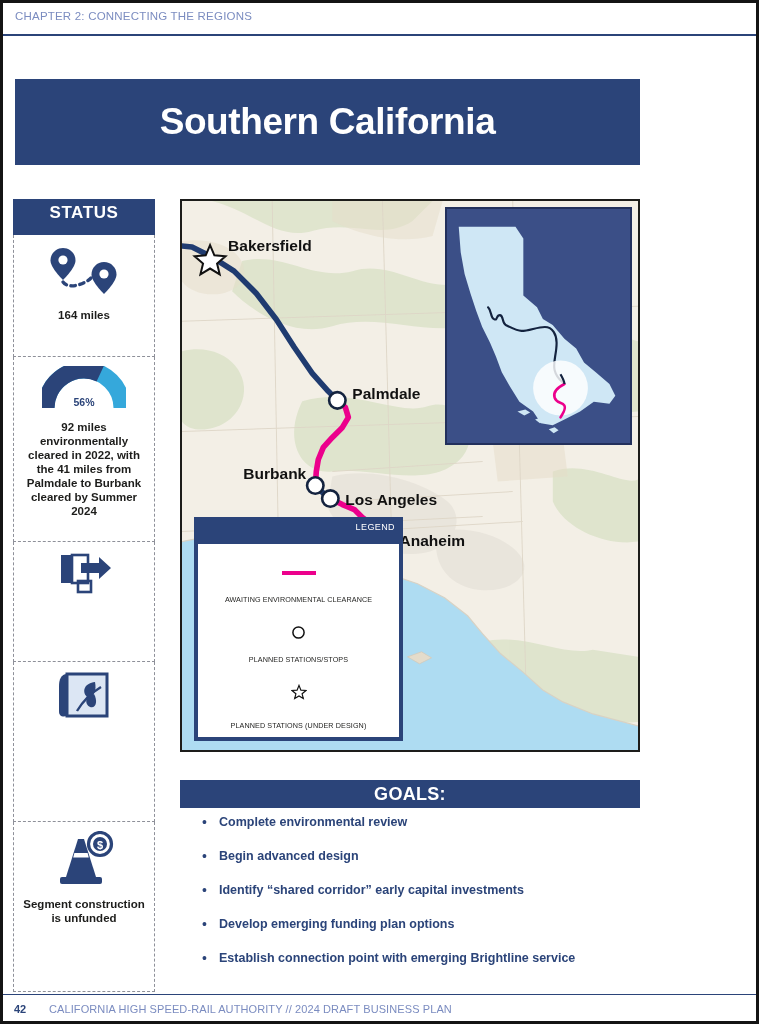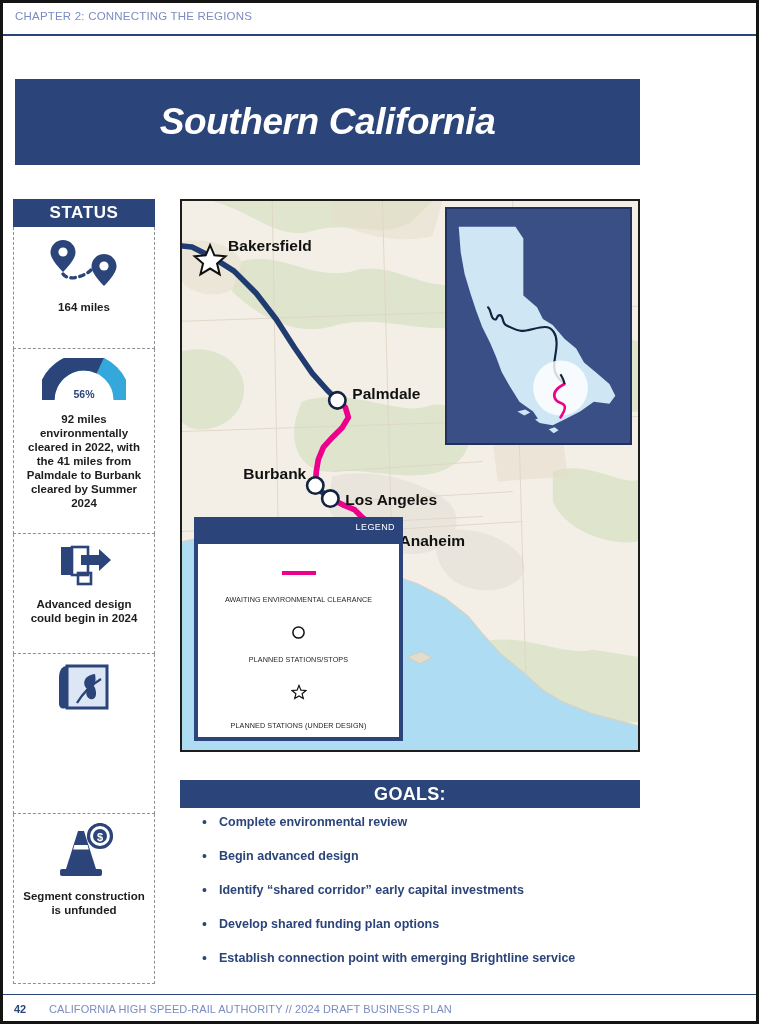--- a/index.html
+++ b/index.html
@@ -39,21 +39,20 @@
   .title-banner {
     position: absolute;
     left: 12px;
     top: 76px;
     width: 625px;
     height: 86px;
     background: #2b4479;
     display: flex;
     align-items: center;
     justify-content: center;
-    font-style: italic;
   }
   .title-banner .title-text {
     color: #ffffff;
     font-size: 37px;
     font-weight: bold;
     letter-spacing: -0.4px;
   }
 
   
   .status-col {
@@ -62,21 +61,21 @@
     top: 196px;
     width: 142px;
   }
   .status-header {
     background: #2b4479;
     color: #ffffff;
     font-size: 17px;
     font-weight: bold;
     text-align: center;
     letter-spacing: .6px;
-    padding: 4px 0 4px;
+    padding: 4px 0 12px;
   }
   .status-cell {
     border: 1.4px dashed #8e9099;
     border-top: none;
     box-sizing: border-box;
     padding: 9px 8px 9px;
     display: flex;
     flex-direction: column;
     align-items: center;
     justify-content: flex-start;
@@ -299,21 +298,20 @@
 
     <div class="status-cell cell-c">
       <span class="cell-icon">
         <svg width="58" height="46" viewBox="0 0 58 46">
           <rect x="6" y="4" width="11" height="28" fill="#2b4479"></rect>
           <rect x="17" y="4" width="16" height="28" fill="none" stroke="#2b4479" stroke-width="2.6"></rect>
           <rect x="23" y="30" width="13" height="11" fill="none" stroke="#2b4479" stroke-width="2.6"></rect>
           <path d="M26 12 H44 V6 L56 17 L44 28 V22 H26 Z" fill="#2b4479"></path>
         </svg>
       </span>
-      <span class="cell-text">Advanced design could begin in 2024</span>
     </div>
 
     <div class="status-cell cell-d">
       <span class="cell-icon">
         <svg width="54" height="50" viewBox="0 0 54 50">
           <rect x="10" y="3" width="40" height="42" fill="#dce6f4" stroke="#2b4479" stroke-width="3"></rect>
           <path d="M10 3 C4 3 2 9 2 15 V40 C2 46 6 46 10 45 Z" fill="#2b4479"></path>
           <path d="M20 40 C26 30 34 22 44 16" stroke="#2b4479" stroke-width="2.4" fill="none"></path>
           <path d="M30 26 C24 20 28 12 38 11 C40 20 36 28 30 26 Z" fill="#2b4479"></path>
           <path d="M33 36 C27 33 28 25 37 23 C41 30 39 38 33 36 Z" fill="#2b4479"></path>
@@ -485,21 +483,21 @@
     <div class="goal-item">
       <span class="goal-bullet">•</span>
       <span class="goal-text">Begin advanced design</span>
     </div>
     <div class="goal-item">
       <span class="goal-bullet">•</span>
       <span class="goal-text">Identify “shared corridor” early capital investments</span>
     </div>
     <div class="goal-item">
       <span class="goal-bullet">•</span>
-      <span class="goal-text">Develop shared funding plan options</span>
+      <span class="goal-text">Develop emerging funding plan options</span>
     </div>
     <div class="goal-item">
       <span class="goal-bullet">•</span>
       <span class="goal-text">Establish connection point with emerging Brightline service</span>
     </div>
   </div>
 
   <div class="rule-bottom"></div>
   <div class="footer-page">42</div>
   <div class="footer-text">CALIFORNIA HIGH SPEED-RAIL AUTHORITY // 2024 DRAFT BUSINESS PLAN</div>

